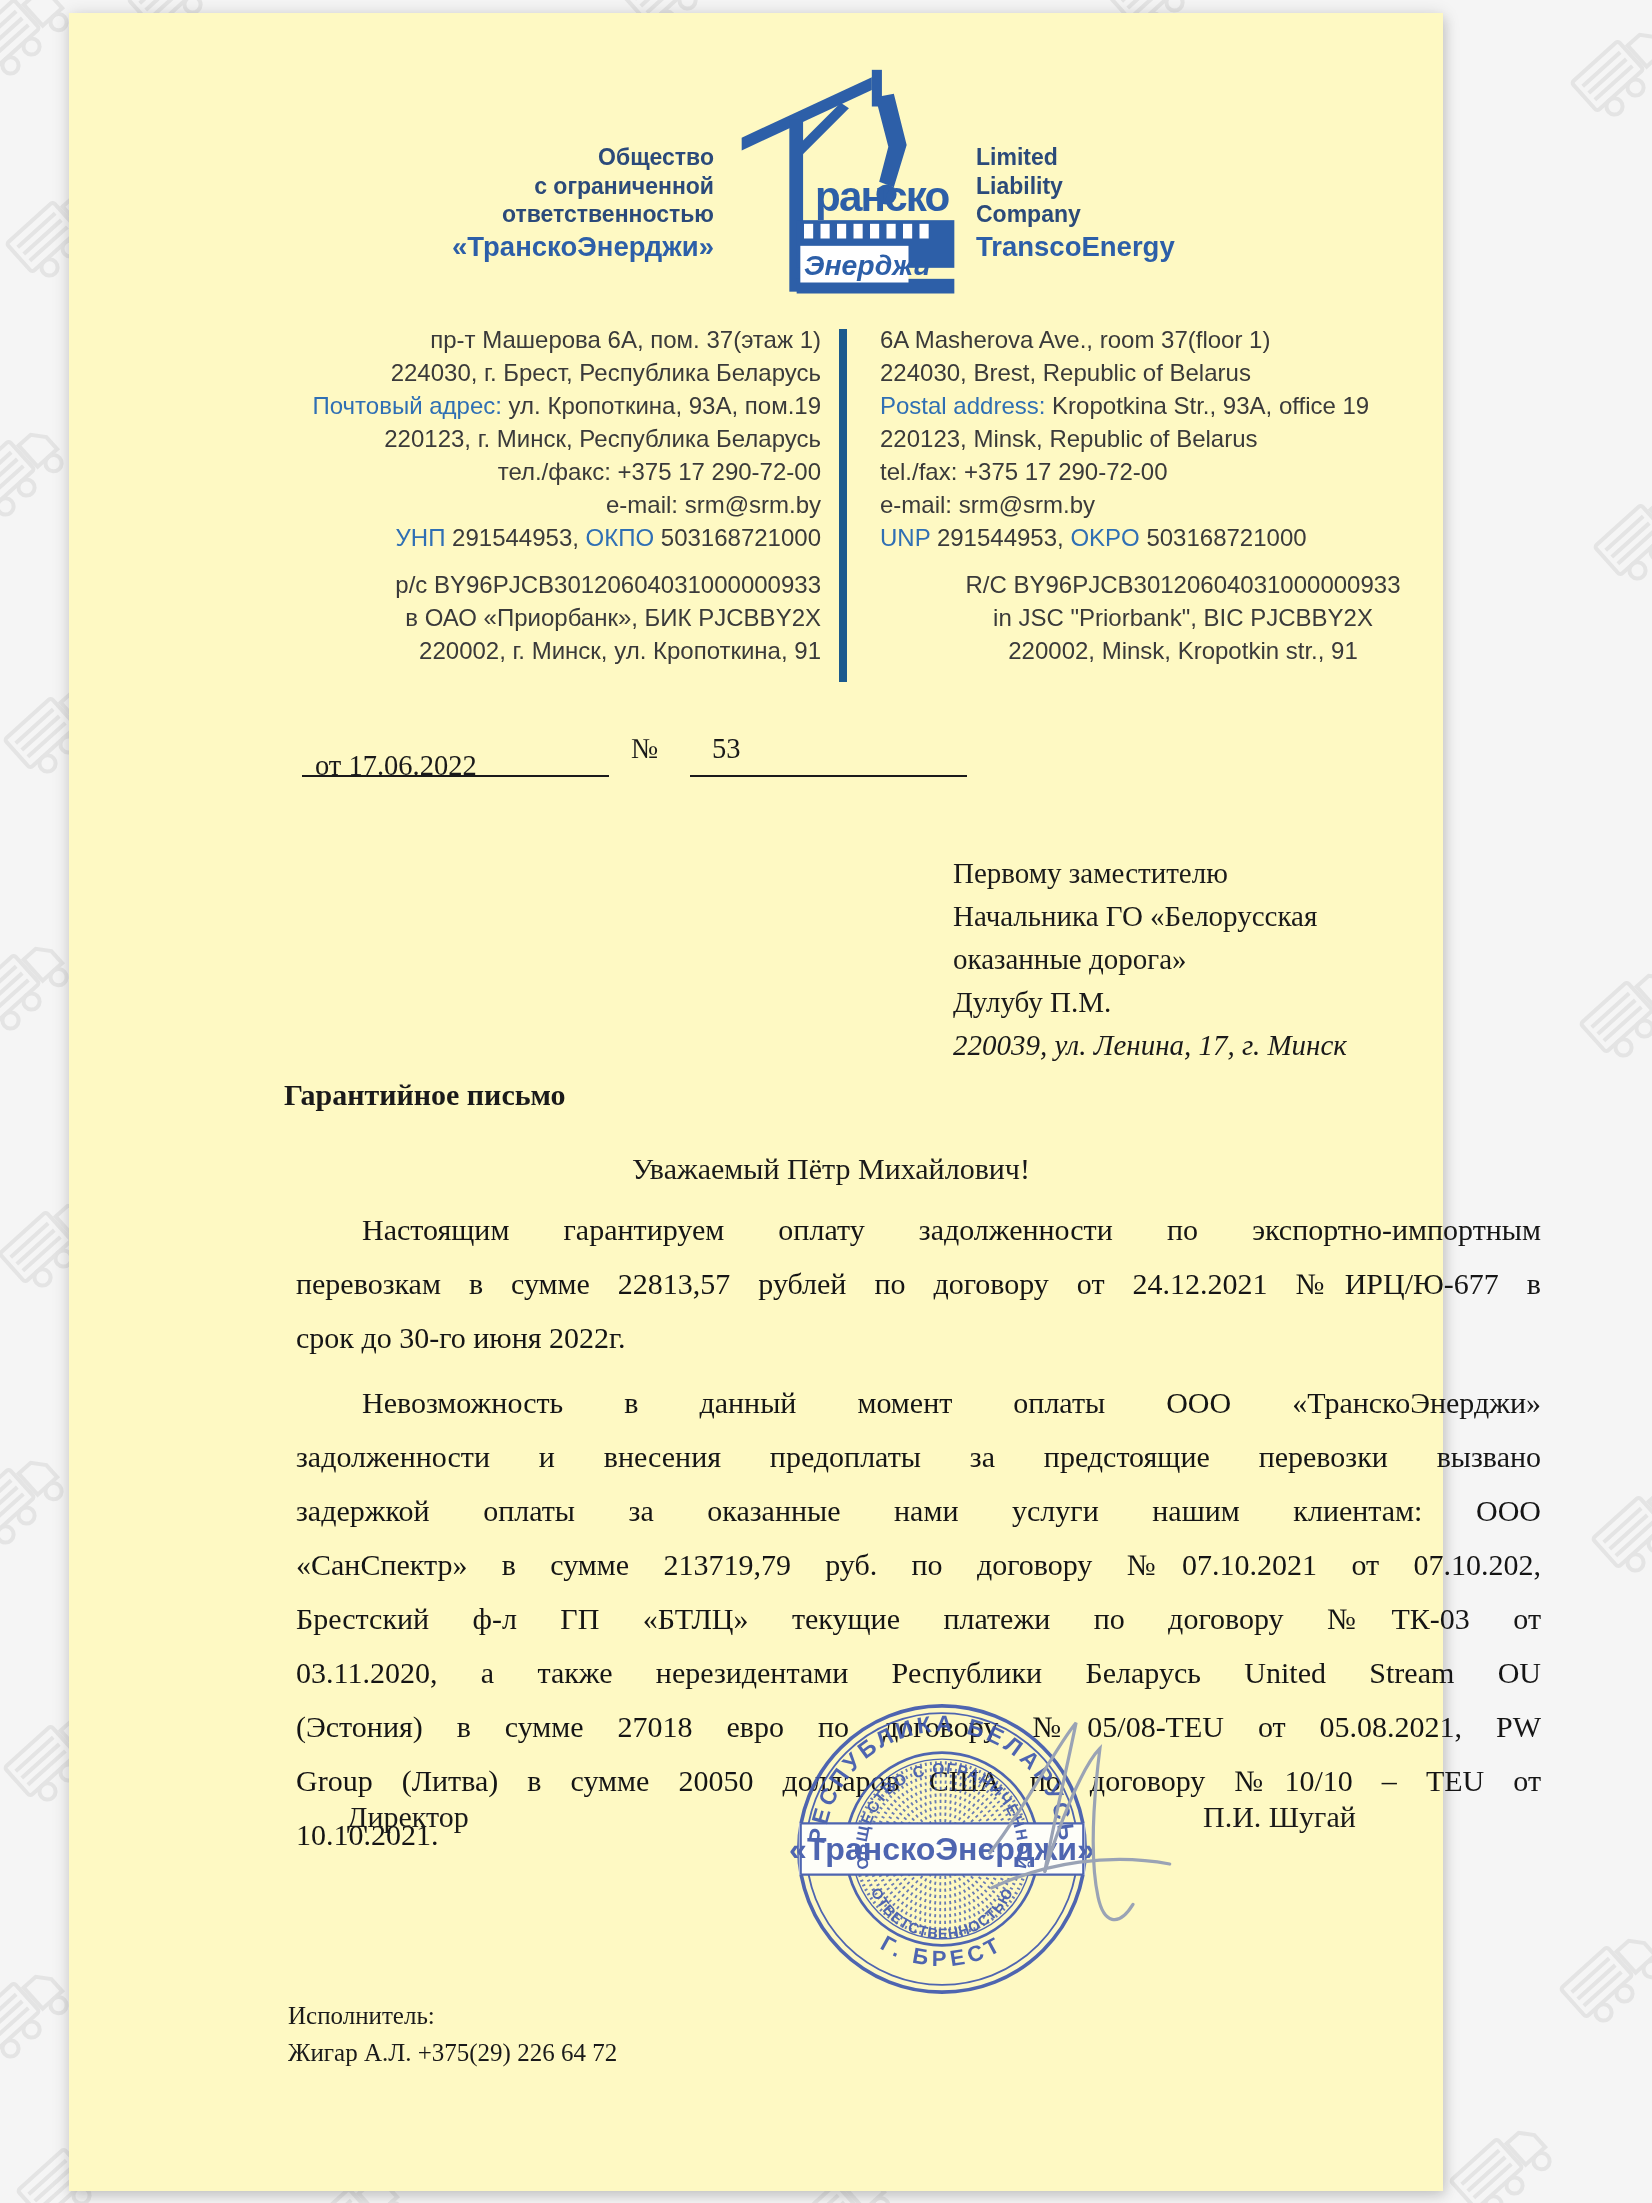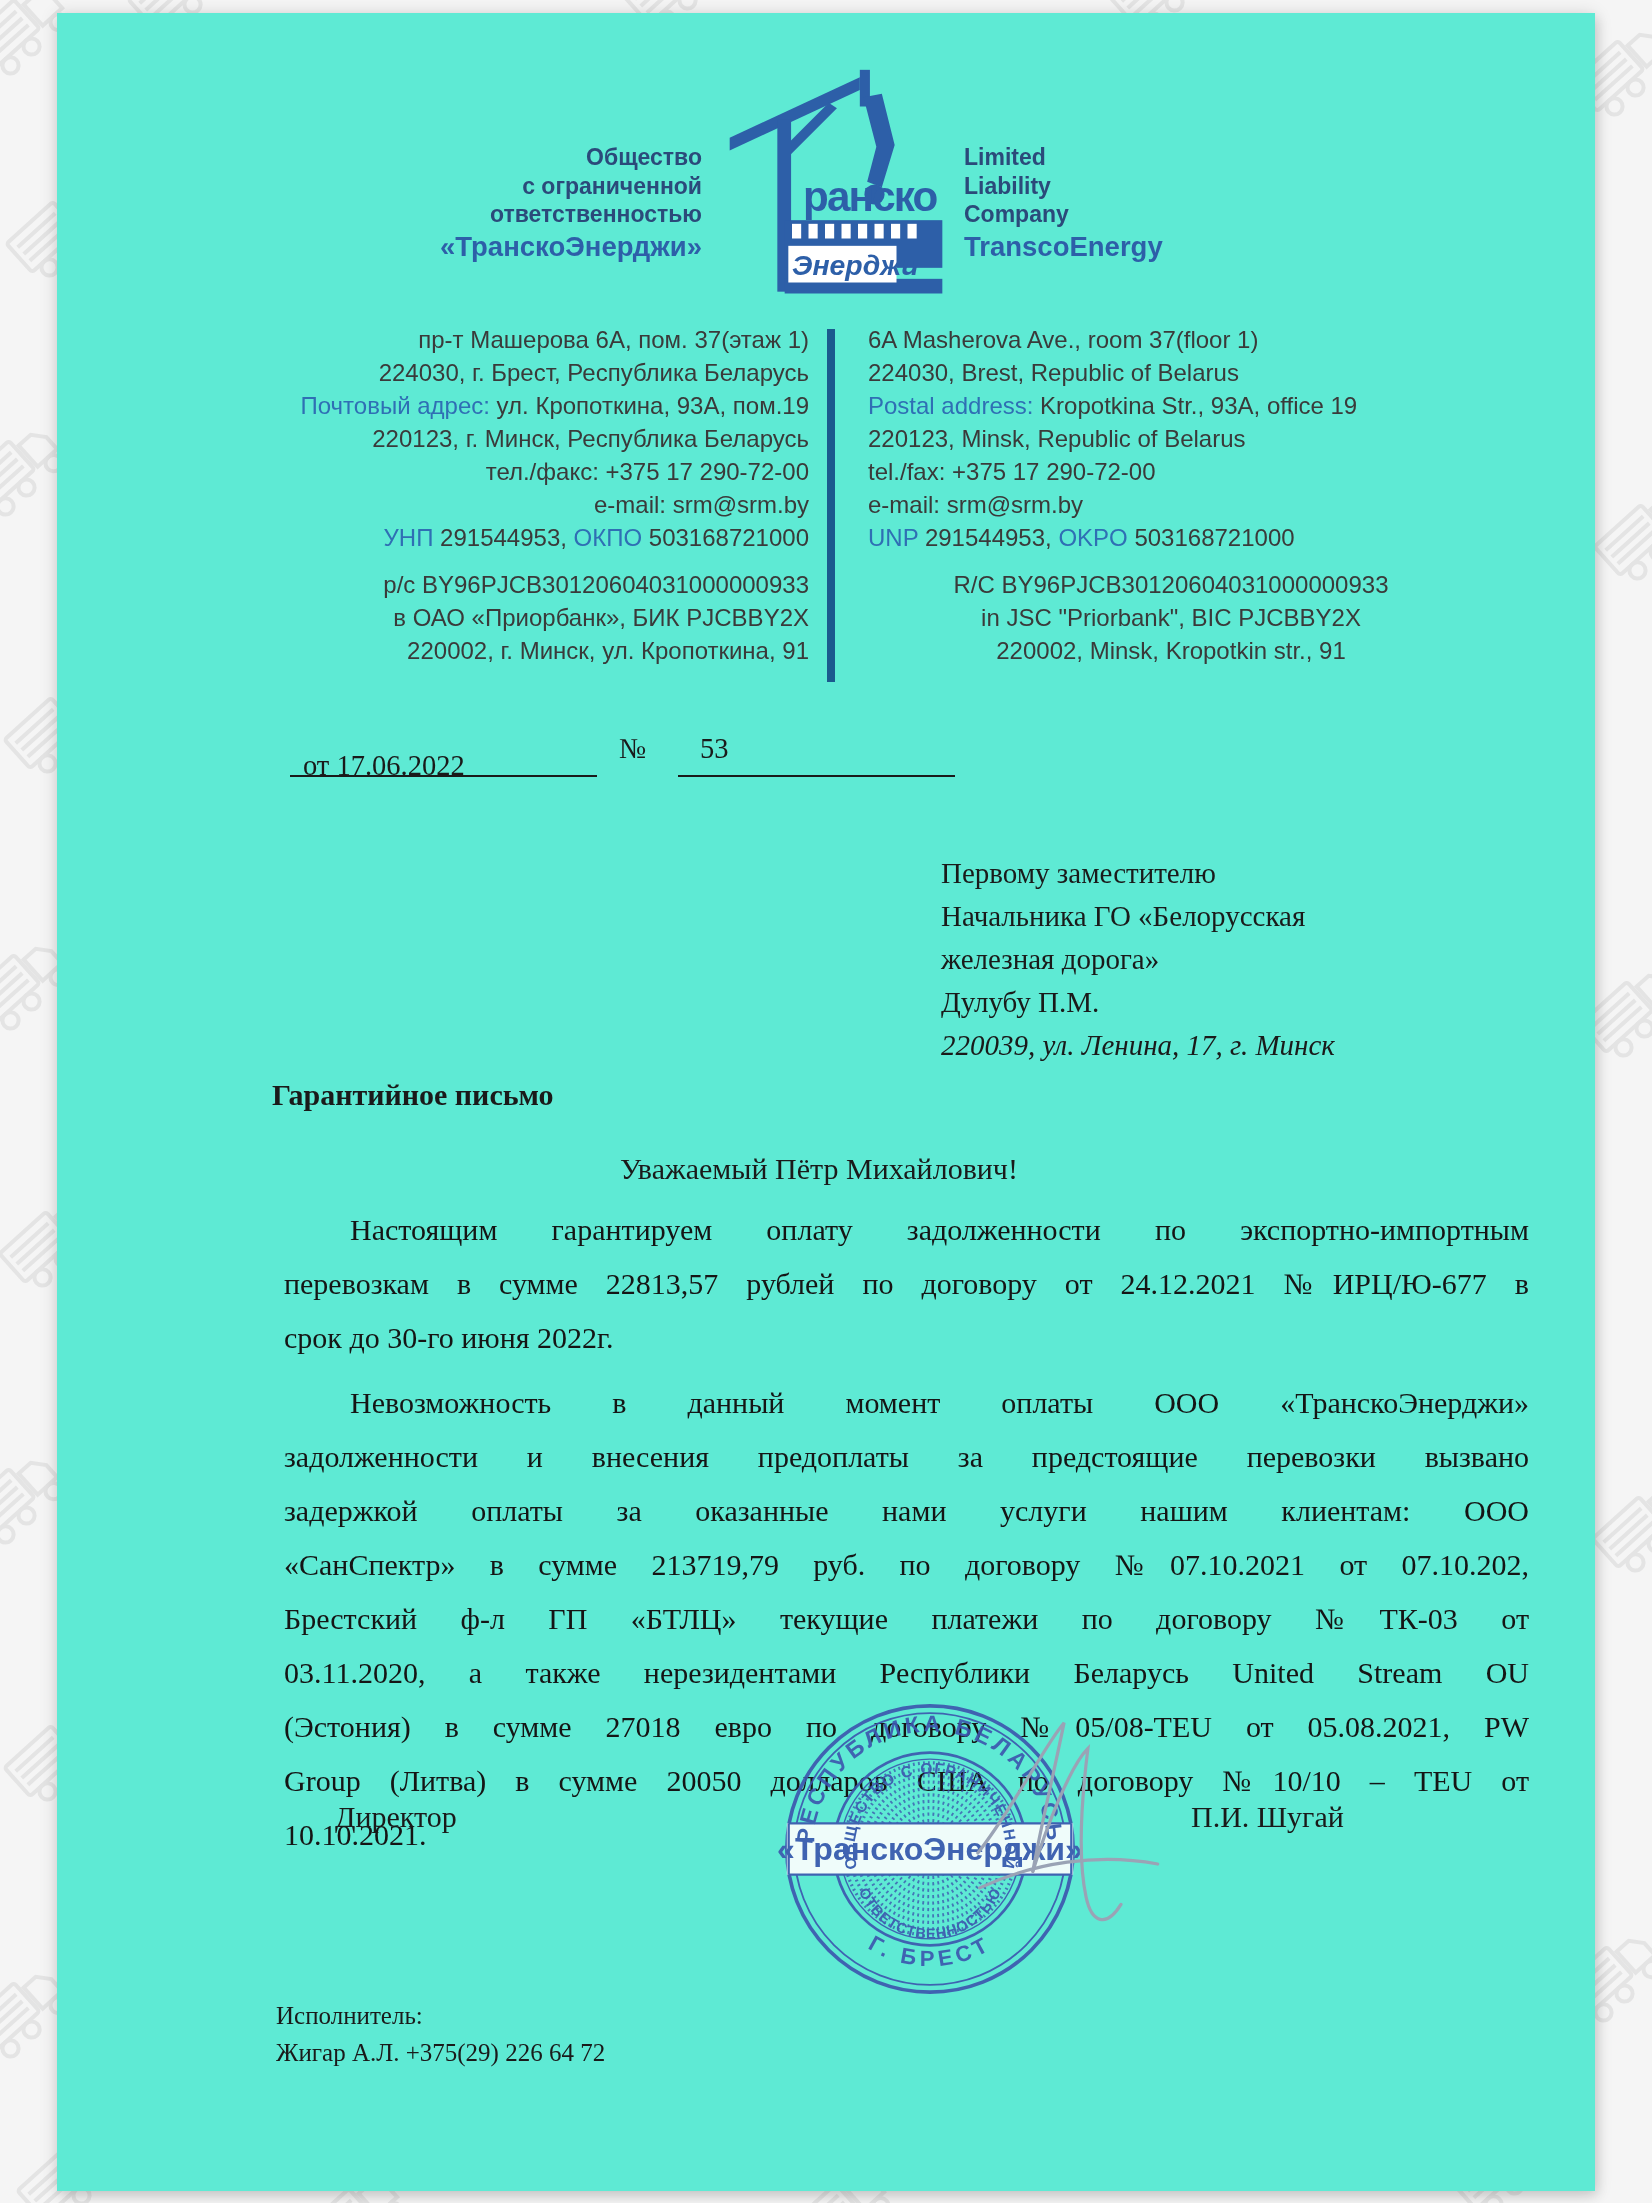--- a/index.html
+++ b/index.html
@@ -3,22 +3,22 @@
 <meta charset="utf-8">
 <style>
   html,body{margin:0;padding:0;}
   body{
     width:1653px;height:2204px;position:relative;overflow:hidden;
     background:#f5f5f5;
     font-family:"Liberation Sans",sans-serif;
   }
   .wm{position:absolute;transform:rotate(-42deg);}
   .page{
-    position:absolute;left:57px;top:13px;width:1538px;height:2178px;
-    background:#5eead4;
+    position:absolute;left:69px;top:13px;width:1374px;height:2178px;
+    background:#fef9c3;
     box-shadow:0 1.8px 16.5px rgba(0,0,0,.16), 2.8px 4.6px 11px rgba(0,0,0,.10);
   }
   .abs{position:absolute;}
   
   .co{font-weight:bold;font-size:23px;line-height:28.5px;color:#2b4a7a;}
   .ru-co{left:275px;top:130px;width:370px;text-align:right;}
   .en-co{left:907px;top:130px;width:395px;text-align:left;}
   .co-name{font-size:27.5px;line-height:31px;color:#2d5fa8;margin-top:2.8px;white-space:nowrap;}
   .logo{left:669px;top:53px;}
   
@@ -211,21 +211,21 @@
 
   <div class="abs serif ref-date">от 17.06.2022</div>
   <div class="abs uline u1"></div>
   <div class="abs serif ref-no">№</div>
   <div class="abs serif ref-num">53</div>
   <div class="abs uline u2"></div>
 
   <div class="abs serif recipient">
     <div>Первому заместителю</div>
     <div>Начальника ГО «Белорусская</div>
-    <div>железная дорога»</div>
+    <div>оказанные дорога»</div>
     <div>Дулубу П.М.</div>
     <div class="it">220039, ул. Ленина, 17, г. Минск</div>
   </div>
 
   <div class="abs serif title">Гарантийное письмо</div>
   <div class="abs serif salut">Уважаемый Пётр Михайлович!</div>
 
   <div class="abs serif letter-body">
     <div>
       <div class="jline ind">Настоящим гарантируем оплату задолженности по экспортно-импортным</div>

